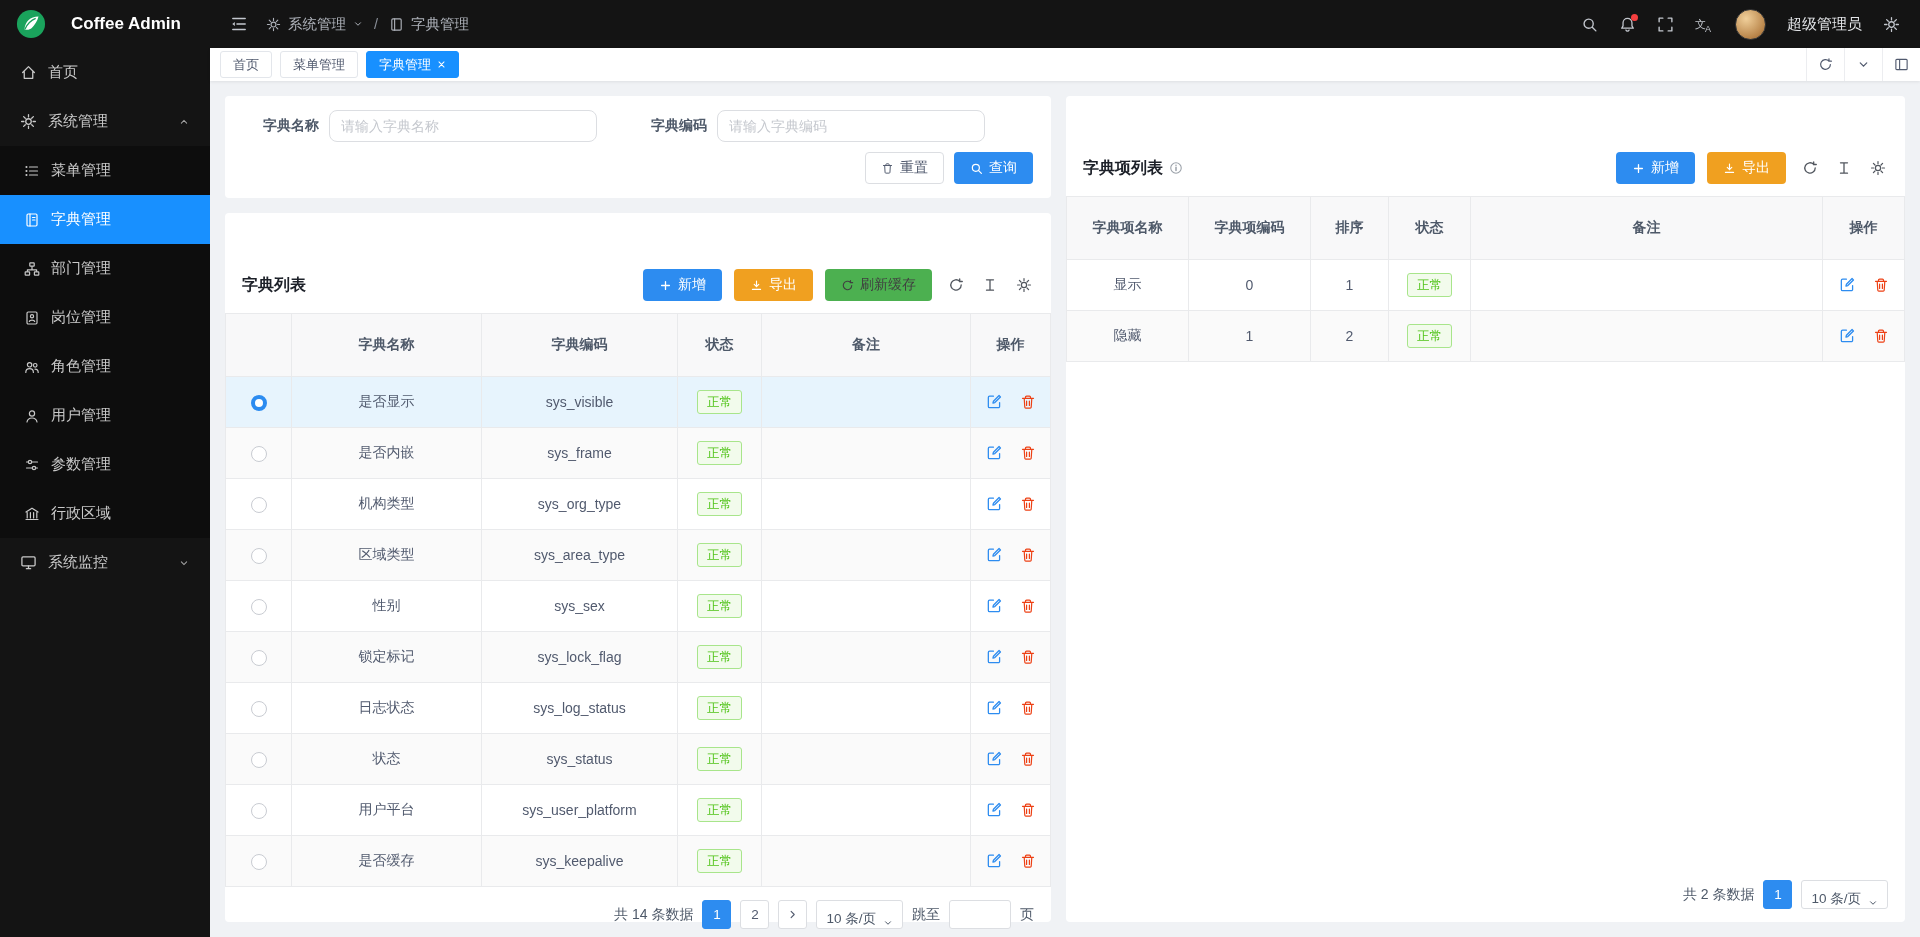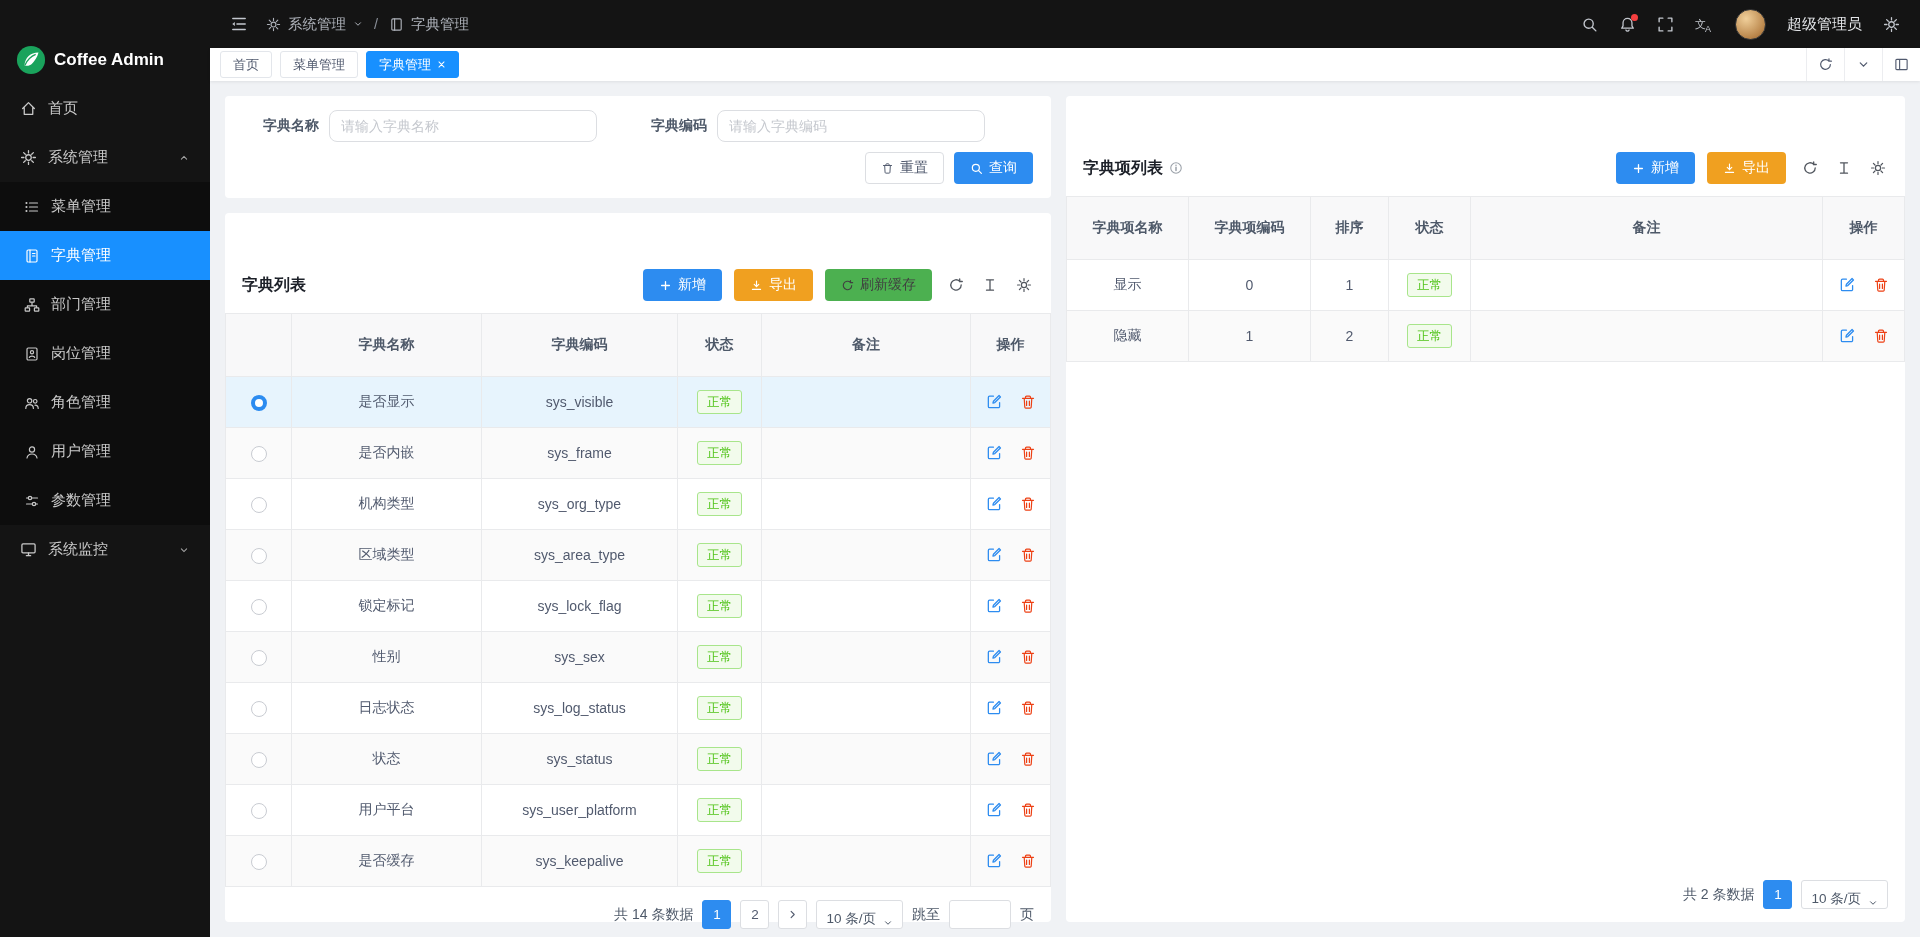--- a/index.html
+++ b/index.html
@@ -3,21 +3,21 @@
 <meta charset="utf-8">
 <title>Coffee Admin</title>
 <style>
   * { box-sizing: border-box; margin: 0; padding: 0; }
   html,body { width:1920px; height:937px; overflow:hidden;
     font-family:"Liberation Sans","DejaVu Sans",sans-serif; }
   .app { display:flex; width:100%; height:100%; background:#f0f2f5; }
 
   
   .sidebar { width:210px; background:#141414; color:#c9c9c9; flex-shrink:0; display:flex; flex-direction:column; }
-  .logo { height:48px; display:flex; align-items:center; gap:8px; padding:0 16px;margin-top:36px; }
+  .logo { height:48px; display:flex; align-items:center; gap:25px; padding:0 16px; }
   .logo-text { color:#fff; font-size:17px; font-weight:bold; white-space:nowrap; }
   .menu { flex:1; overflow:hidden; }
   .menu-item { height:49px; display:flex; align-items:center; gap:11px; padding:0 20px; font-size:15px; color:#c9c9c9; cursor:pointer; }
   .menu-item svg { flex-shrink:0; }
   .menu-item .chev { margin-left:auto; opacity:.8; }
   .submenu { background:#0d0d0d; }
   .submenu .menu-item { padding-left:24px; }
   .submenu .menu-item.active { background:#1890ff; color:#fff; }
 
   
@@ -199,20 +199,28 @@
         </div>
         <div class="menu-item">
           <span>
               <svg width="16" height="16" viewBox="0 0 16 16" fill="none" stroke="currentColor" stroke-width="1.2" stroke-linecap="round">
                 <path d="M2.5 5h11M2.5 11h11"></path>
                 <circle cx="6" cy="5" r="1.7" fill="#141414"></circle>
                 <circle cx="10" cy="11" r="1.7" fill="#141414"></circle>
               </svg>
             </span>
           <span>参数管理</span>
+        </div>
+        <div class="menu-item">
+          <span>
+              <svg width="16" height="16" viewBox="0 0 16 16" fill="none" stroke="currentColor" stroke-width="1.2" stroke-linecap="round" stroke-linejoin="round">
+                <path d="M2 6l6-3.8L14 6M3.2 6.5V12M6.4 6.5V12M9.6 6.5V12M12.8 6.5V12M2 13.5h12"></path>
+              </svg>
+            </span>
+          <span>行政区域</span>
         </div>
       </div>
 
       <div class="menu-item">
         <span>
             <svg width="17" height="17" viewBox="0 0 16 16" fill="none" stroke="currentColor" stroke-width="1.2" stroke-linecap="round">
               <rect x="1.8" y="2.8" width="12.4" height="8.4" rx="1"></rect>
               <path d="M6 13.8h4M8 11.2v2.6"></path>
             </svg>
           </span>
@@ -560,22 +568,22 @@
                             <path d="M2.5 4.3h11M5.5 4.3V3.2a1 1 0 0 1 1-1h3a1 1 0 0 1 1 1v1.1M4.2 4.3l.6 9a1 1 0 0 0 1 .9h4.4a1 1 0 0 0 1-.9l.6-9M6.6 7v4.5M9.4 7v4.5"></path>
                           </svg>
                         </span>
                       </button>
                     </span>
                   </td>
                 </tr>
 
                 <tr>
                   <td><span class="radio"></span></td>
-                  <td>锁定标记</td>
-                  <td>sys_lock_flag</td>
+                  <td>性别</td>
+                  <td>sys_sex</td>
                   <td><span class="tag-success">正常</span></td>
                   <td></td>
                   <td>
                     <span class="op-group">
                       <button class="op-btn op-edit">
                         <span>
                           <svg width="17" height="17" viewBox="0 0 16 16" fill="none" stroke="currentColor" stroke-width="1.2" stroke-linecap="round" stroke-linejoin="round">
                             <path d="M12.8 9v3.6a1.2 1.2 0 0 1-1.2 1.2H3.4a1.2 1.2 0 0 1-1.2-1.2V4.2A1.2 1.2 0 0 1 3.4 3H7"></path>
                             <path d="M12.3 2.4l1.3 1.3L8.3 9l-1.8.5L7 7.7z"></path>
                           </svg>
@@ -587,22 +595,22 @@
                             <path d="M2.5 4.3h11M5.5 4.3V3.2a1 1 0 0 1 1-1h3a1 1 0 0 1 1 1v1.1M4.2 4.3l.6 9a1 1 0 0 0 1 .9h4.4a1 1 0 0 0 1-.9l.6-9M6.6 7v4.5M9.4 7v4.5"></path>
                           </svg>
                         </span>
                       </button>
                     </span>
                   </td>
                 </tr>
 
                 <tr>
                   <td><span class="radio"></span></td>
-                  <td>性别</td>
-                  <td>sys_sex</td>
+                  <td>锁定标记</td>
+                  <td>sys_lock_flag</td>
                   <td><span class="tag-success">正常</span></td>
                   <td></td>
                   <td>
                     <span class="op-group">
                       <button class="op-btn op-edit">
                         <span>
                           <svg width="17" height="17" viewBox="0 0 16 16" fill="none" stroke="currentColor" stroke-width="1.2" stroke-linecap="round" stroke-linejoin="round">
                             <path d="M12.8 9v3.6a1.2 1.2 0 0 1-1.2 1.2H3.4a1.2 1.2 0 0 1-1.2-1.2V4.2A1.2 1.2 0 0 1 3.4 3H7"></path>
                             <path d="M12.3 2.4l1.3 1.3L8.3 9l-1.8.5L7 7.7z"></path>
                           </svg>

